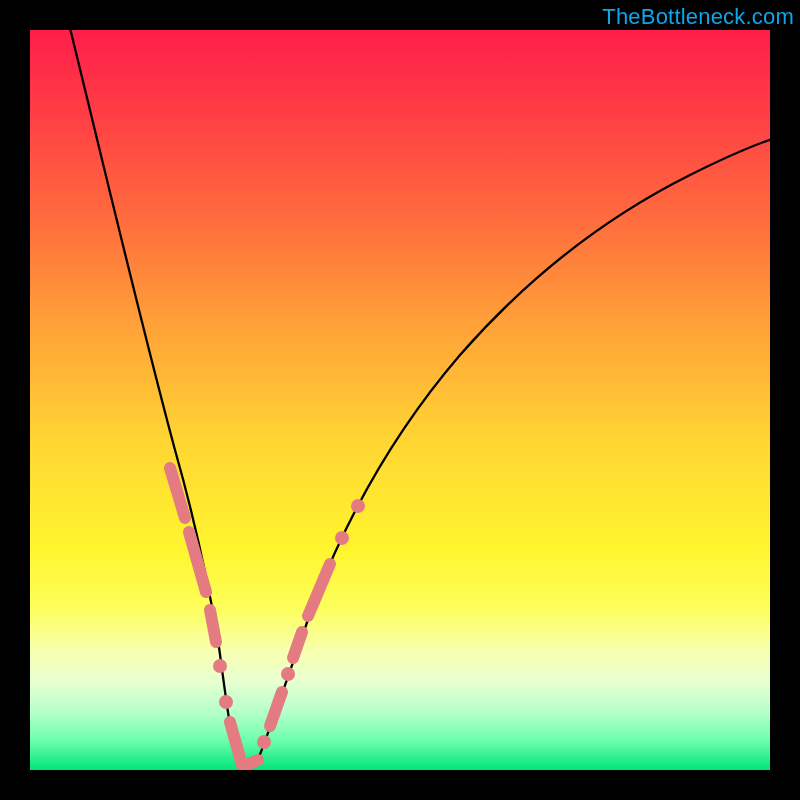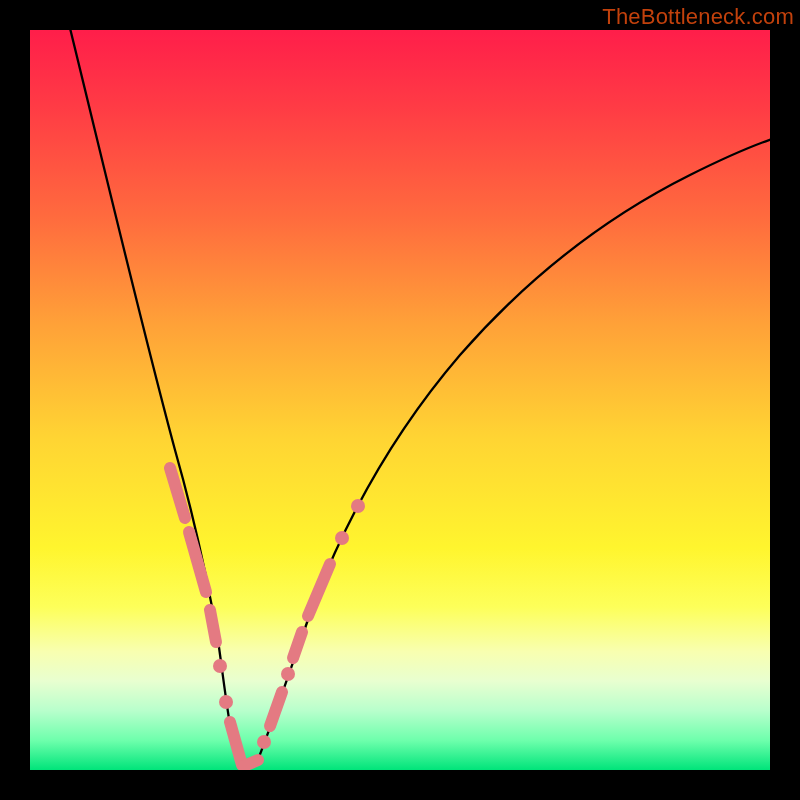--- a/index.html
+++ b/index.html
@@ -39,21 +39,21 @@
       #e8ffd0 88%,
       #b8ffcc 92%,
       #6effac 96%,
       #00e47a 100%
     );
   }
   .watermark {
     position: absolute;
     top: 4px;
     right: 6px;
-    color: #c2410c;
+    color: #0ea5e9;
     font-size: 22px;
     font-weight: 500;
     letter-spacing: 0.2px;
     z-index: 5;
     user-select: none;
   }
   svg.curve {
     position: absolute;
     inset: 0;
     width: 100%;

